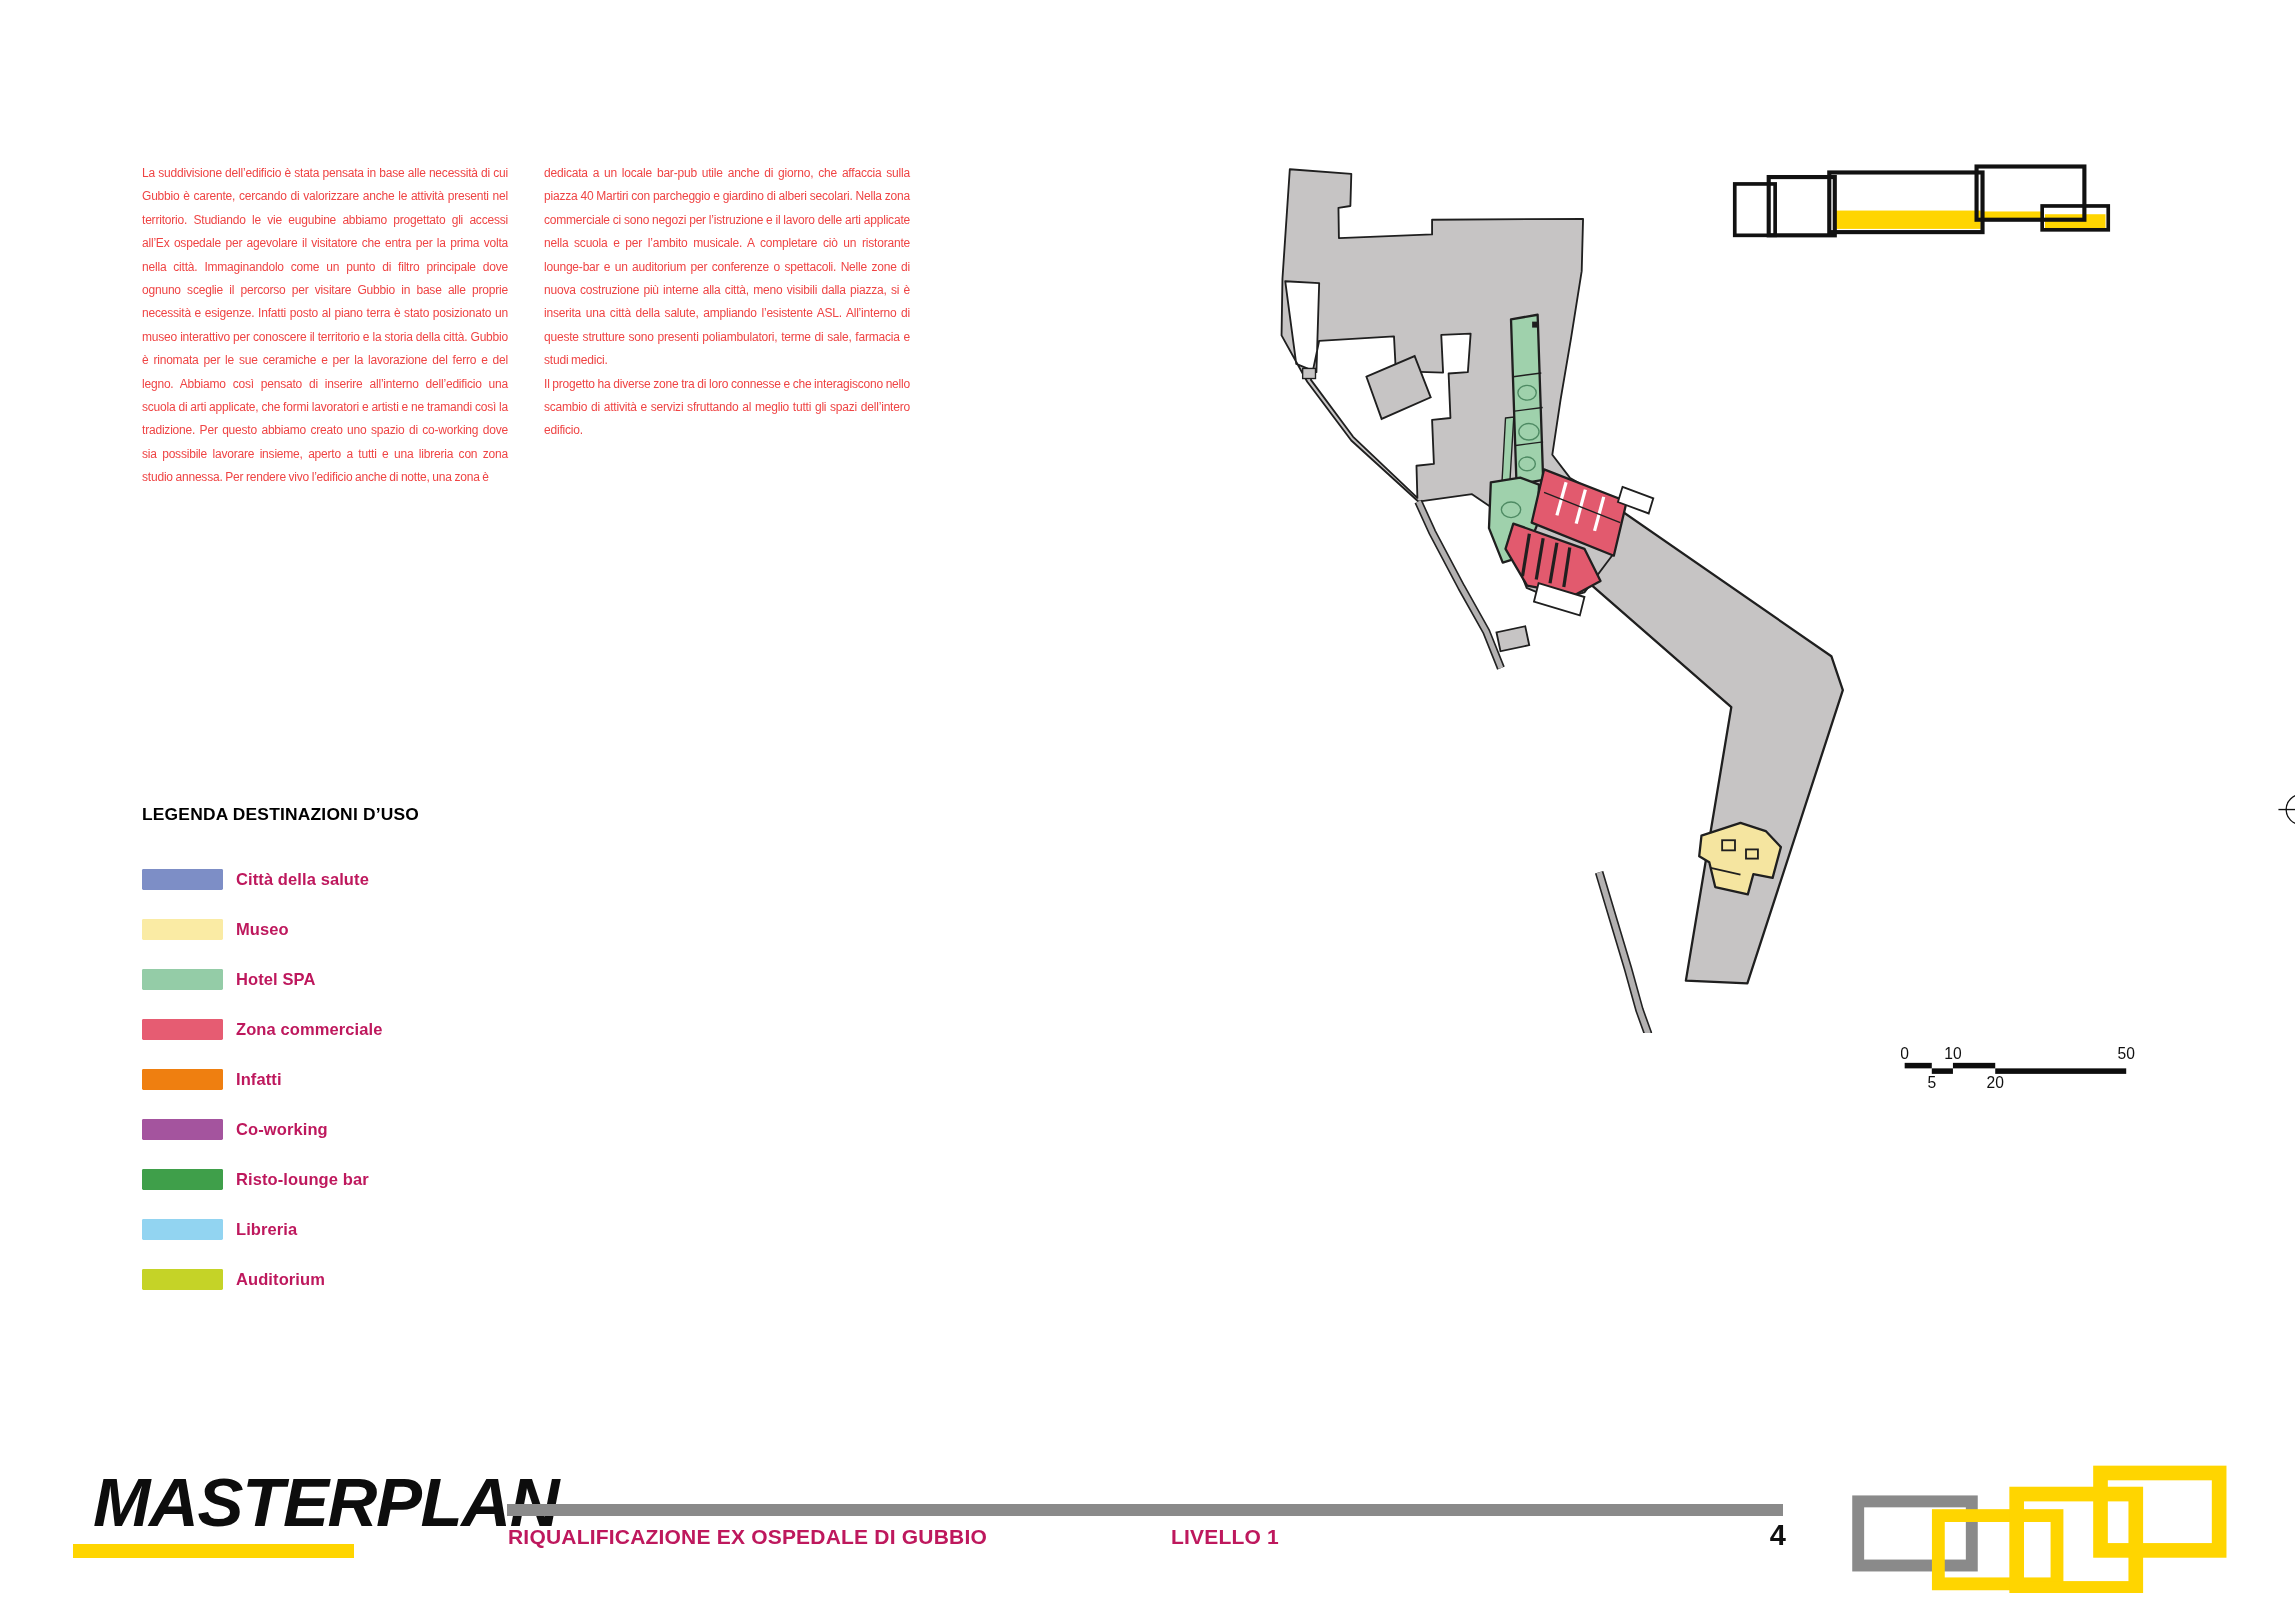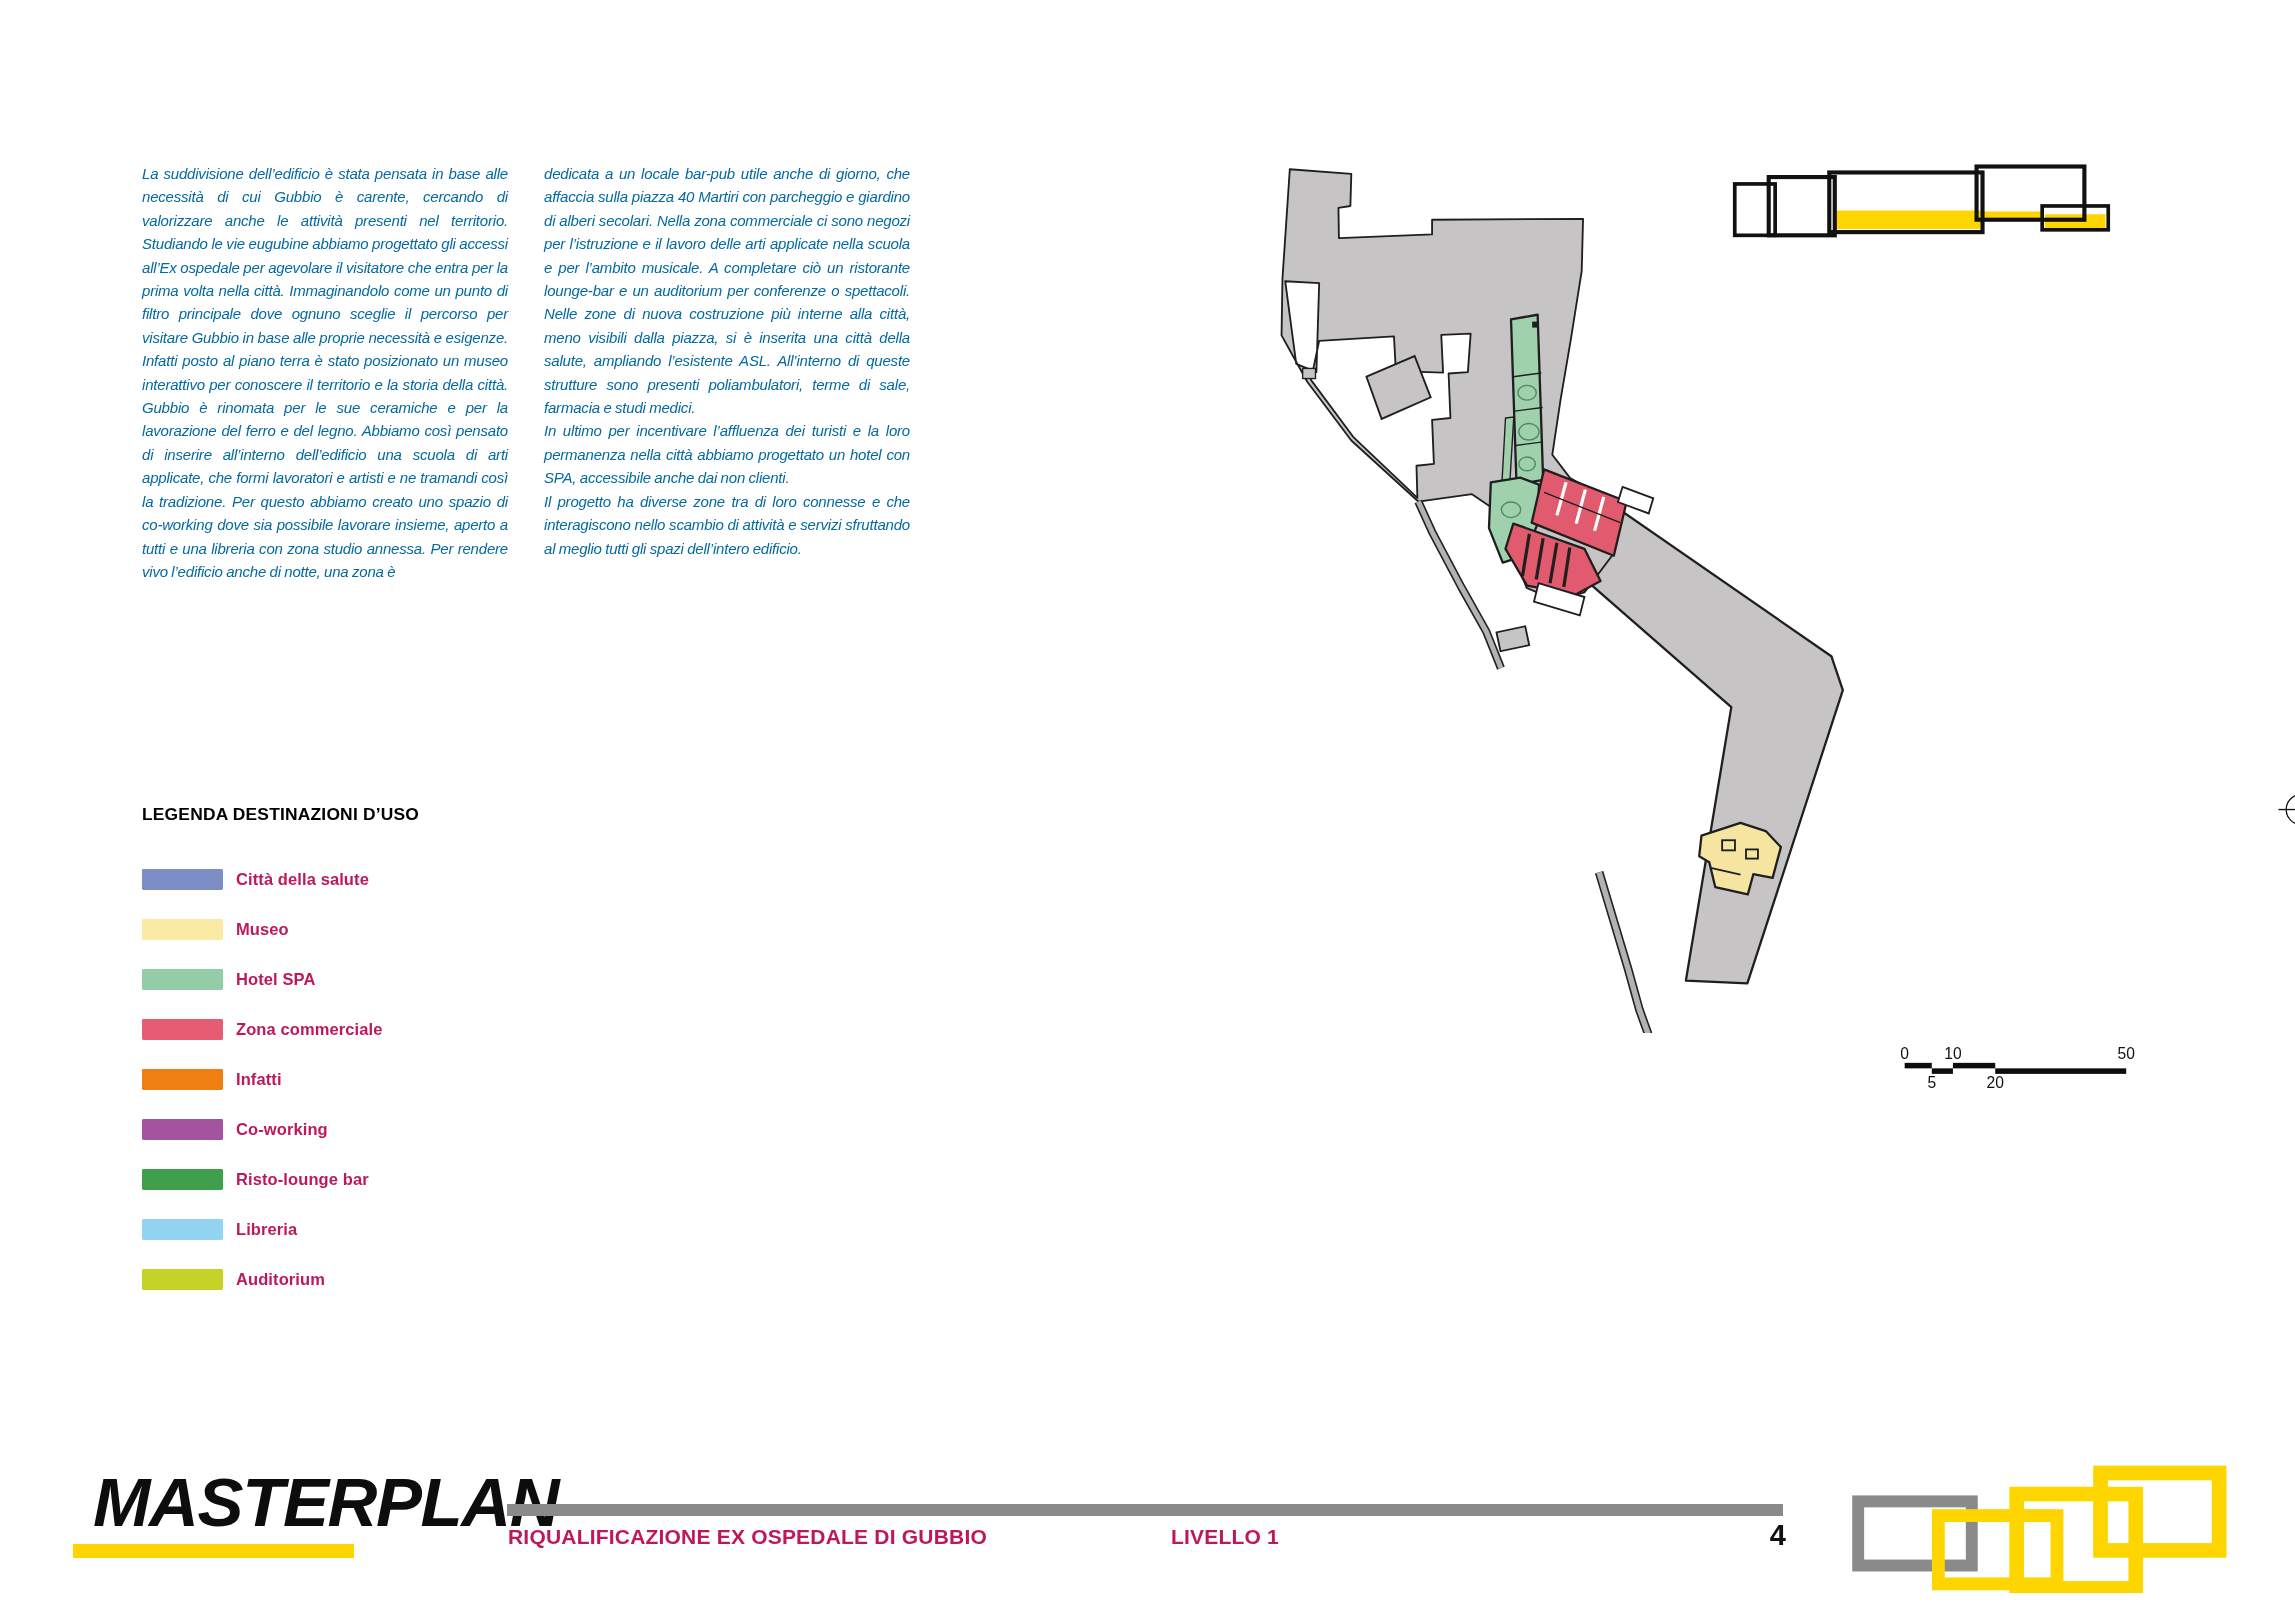--- a/index.html
+++ b/index.html
@@ -1,22 +1,22 @@
 <!DOCTYPE html>
 <html style="font-size:7.3px"><head>
 <meta charset="utf-8">
 <style>
   * { margin:0; padding:0; box-sizing:border-box; }
   html,body { background:#ffffff; }
   body { font-family:"Liberation Sans", sans-serif; color:#1d1d1d; }
   #sheet { position:relative; width:2302px; height:1607px; background:#fff; overflow:hidden; }
 
   
-  .col { position:absolute; top:162px; width:366px; font-size:15px; line-height:23.4px;
-         text-align:justify; letter-spacing:-0.2px; word-spacing:-0.5px; color:#0369a1;font-style:italic; }
+  .col { position:absolute; top:162px; width:366px; font-size:12px; line-height:23.4px;
+         text-align:justify; letter-spacing:-0.2px; word-spacing:-0.5px; color:#ef4444; }
   #col1 { left:142px; }
   #col2 { left:544px; }
   .col p + p { margin-top:0; }
 
   
   #legend { position:absolute; left:142px; top:804px; width:413px; }
   #legend h3 { font-size:17.4px; font-weight:bold; letter-spacing:0.2px; color:#000000; }
   #legend .rows { margin-top:44px; }
   .legend-row { display:flex; align-items:center; height:21px; margin-bottom:29px; }
   .legend-swatch { width:81px; height:21px; border-radius:1.4px; flex:0 0 auto; }
@@ -48,21 +48,20 @@
 </head>
 <body>
 
 <div id="sheet">
 
   <div id="col1" class="col">
     <p>La suddivisione dell’edificio è stata pensata in base alle necessità di cui Gubbio è carente, cercando di valorizzare anche le attività presenti nel territorio. Studiando le vie eugubine abbiamo progettato gli accessi all’Ex ospedale per agevolare il visitatore che entra per la prima volta nella città. Immaginandolo come un punto di filtro principale dove ognuno sceglie il percorso per visitare Gubbio in base alle proprie necessità e esigenze. Infatti posto al piano terra è stato posizionato un museo interattivo per conoscere il territorio e la storia della città. Gubbio è rinomata per le sue ceramiche e per la lavorazione del ferro e del legno. Abbiamo così pensato di inserire all’interno dell’edificio una scuola di arti applicate, che formi lavoratori e artisti e ne tramandi così la tradizione. Per questo abbiamo creato uno spazio di co-working dove sia possibile lavorare insieme, aperto a tutti e una libreria con zona studio annessa. Per rendere vivo l’edificio anche di notte, una zona è</p>
   </div>
   <div id="col2" class="col">
     <p>dedicata a un locale bar-pub utile anche di giorno, che affaccia sulla piazza 40 Martiri con parcheggio e giardino di alberi secolari. Nella zona commerciale ci sono  negozi per l’istruzione e il lavoro delle arti applicate nella scuola e per l’ambito musicale. A completare ciò un ristorante lounge-bar e un auditorium per conferenze o spettacoli. Nelle zone di nuova costruzione più interne alla città, meno visibili dalla piazza, si è inserita una città della salute, ampliando l’esistente ASL. All’interno di queste strutture sono presenti poliambulatori, terme di sale, farmacia e studi medici.</p>
-    <p>In ultimo per incentivare l’affluenza dei turisti e la loro permanenza nella città abbiamo progettato un hotel con SPA, accessibile anche dai non clienti.</p>
     <p>Il progetto ha diverse zone tra di loro connesse e che interagiscono nello scambio di attività e servizi sfruttando al meglio tutti gli spazi dell’intero edificio.</p>
   </div>
 
   <div id="legend">
     <h3>LEGENDA DESTINAZIONI D’USO</h3>
     <div class="rows" id="legend-rows">
         <div class="legend-row">
           <div class="legend-swatch" style="background: rgb(125, 142, 198);"></div>
           <div class="legend-label">Città della salute</div>
         </div>

